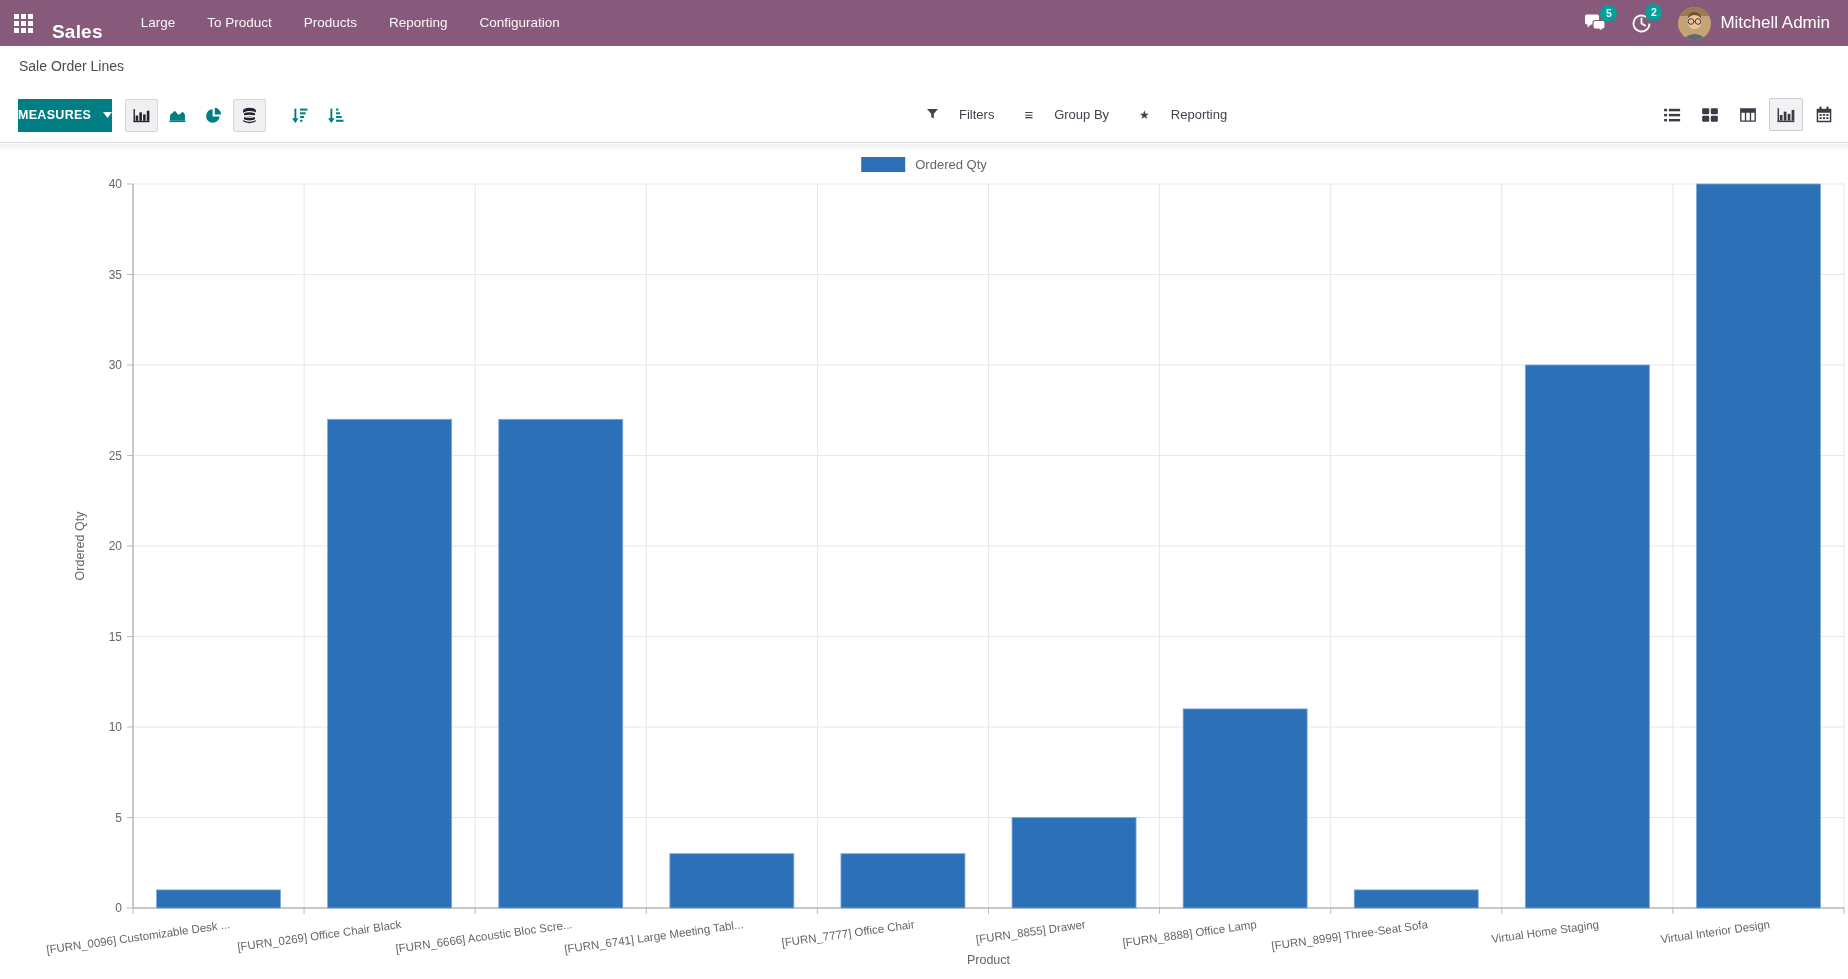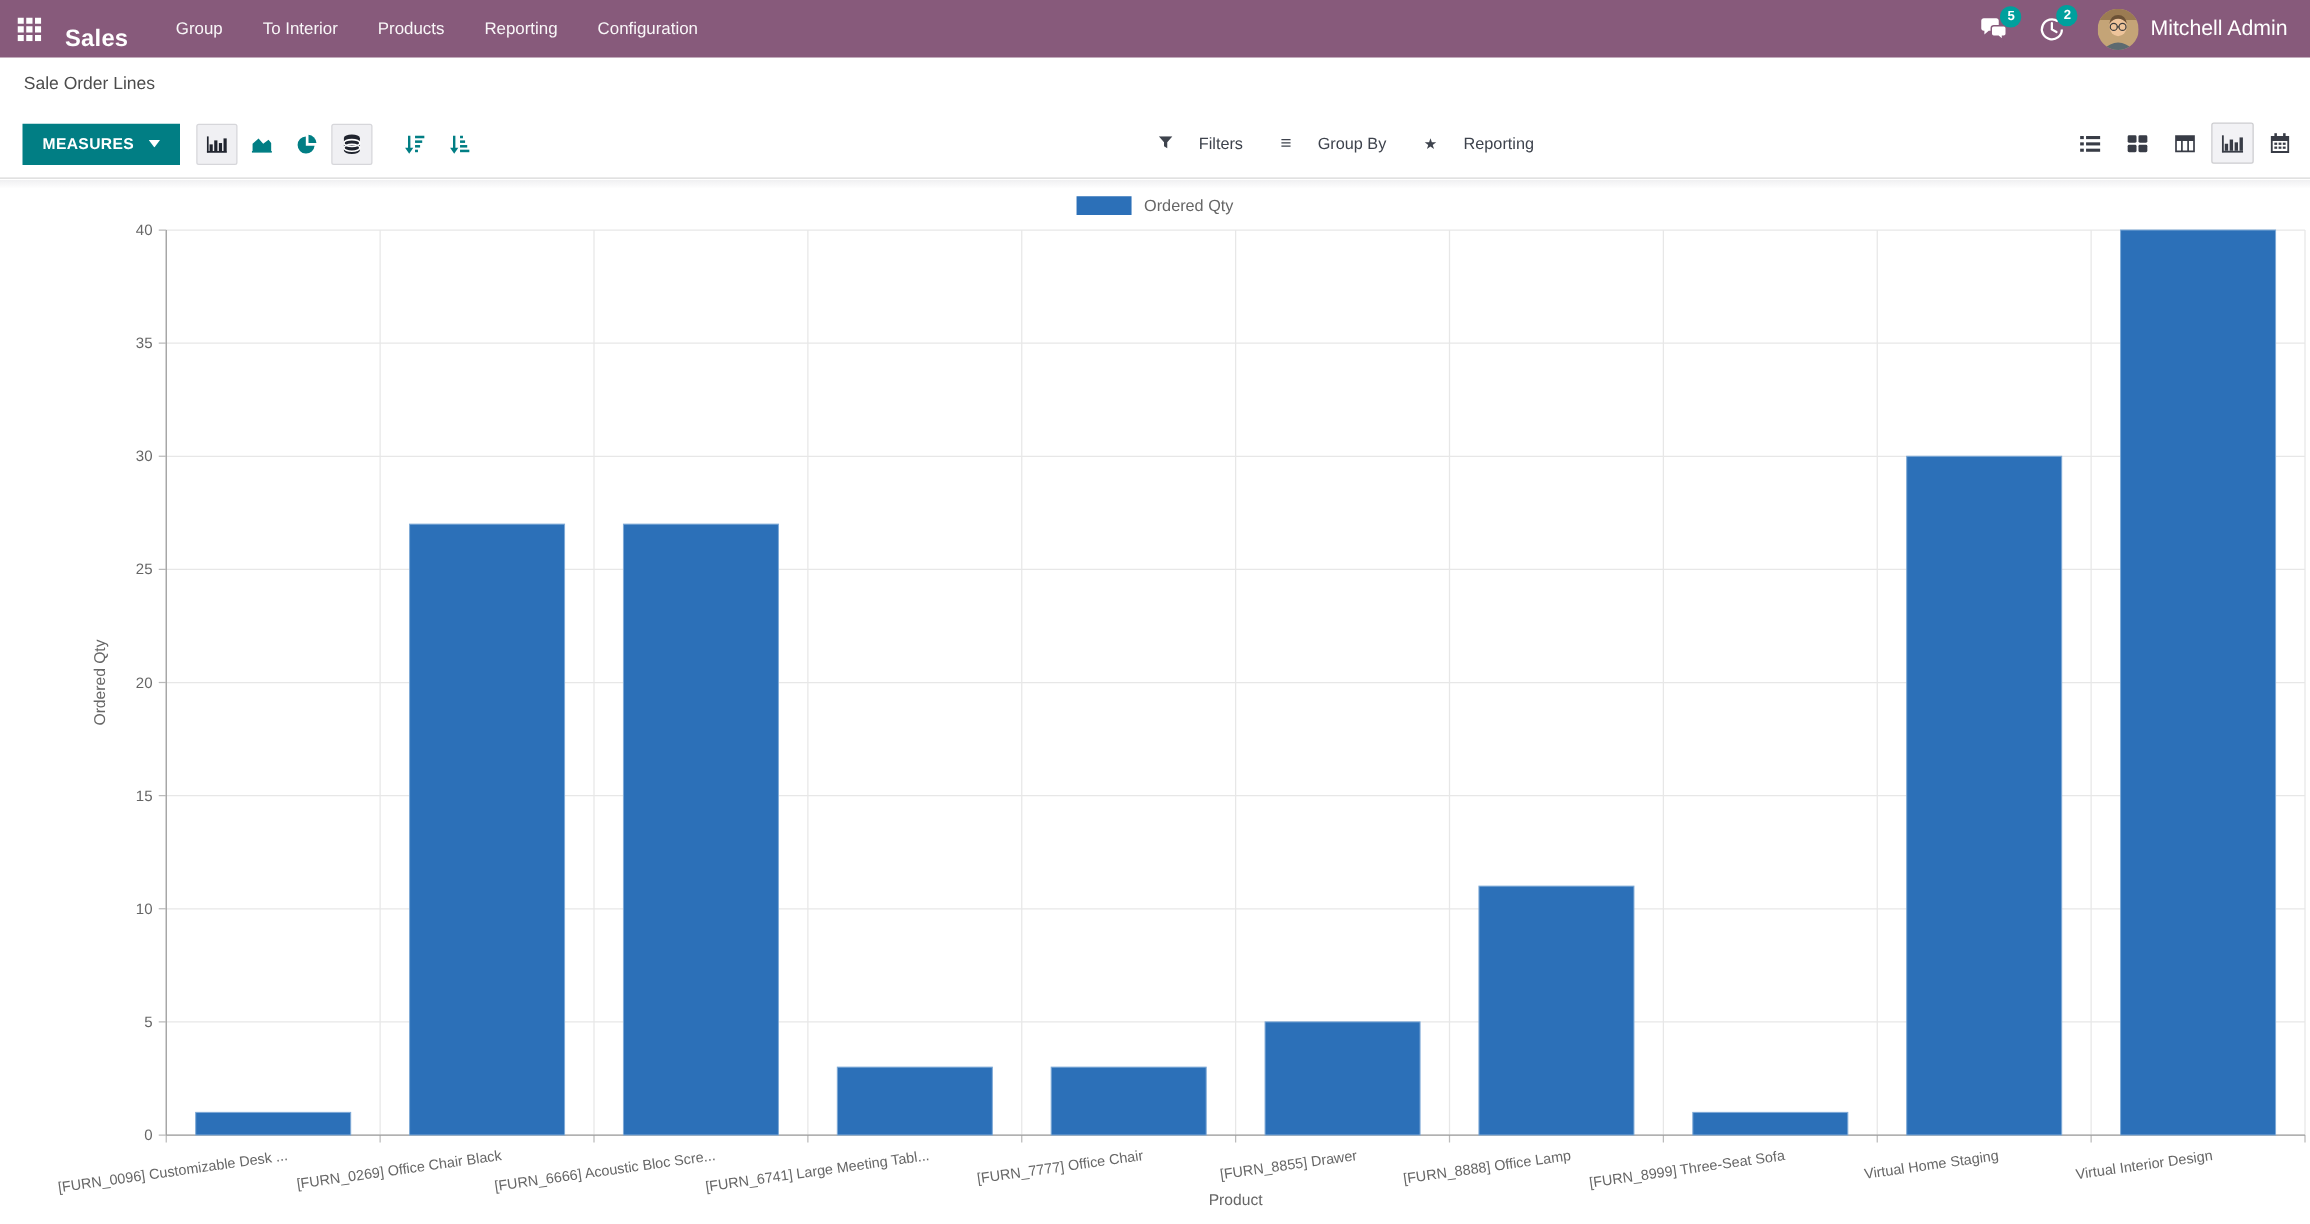--- a/index.html
+++ b/index.html
@@ -26,21 +26,21 @@
     border-bottom:1px solid #d8d8d8;}
   .page-title{ position:absolute; left:19px; top:12px; font-size:14px; color:#4c4c4c; font-weight:normal;}
   .search-area{ position:absolute; left:925px; right:11px; top:2px; height:40px;
     border-bottom:2px solid var(--accent-teal,#017e84);}
   .search-input{ width:calc(100% - 36px); height:100%; border:none; outline:none;
     font-size:13px; color:#555; font-family:inherit; padding-left:2px;}
   .search-input::placeholder{ color:#a0a0a0;}
   .search-icon{ position:absolute; right:6px; top:10px; cursor:pointer;}
   .toolbar-left{ position:absolute; left:18px; top:52px; height:34px; display:flex; align-items:center;}
   .btn-measures{ background:var(--accent-teal,#017e84); color:#fff; border:none; height:33px;
-    padding:0 16px; font-size:12.5px; font-weight:bold; letter-spacing:.3px; font-family:inherit;
+    padding:0 0; font-size:12.5px; font-weight:bold; letter-spacing:.3px; font-family:inherit;
     display:flex; align-items:center; gap:12px; cursor:pointer; border-radius:0;}
   .icon-group{ display:flex; margin-left:13px;}
   .icon-btn{ width:33px; height:33px; display:flex; align-items:center; justify-content:center;
     color:var(--accent-teal,#017e84); background:transparent; border:1px solid transparent;
     cursor:pointer; margin-right:3px; border-radius:2px;}
   .icon-btn.active{ color:#20242e; background:#f0f0f3; border-color:#d6d6da;}
   .search-filters{ position:absolute; left:927px; top:52px; height:33px; display:flex;
     align-items:center; gap:30px; font-size:13px; color:#3e434d;}
   .sf-item{ display:flex; align-items:center; gap:21px; cursor:pointer;}
   .star-glyph{ font-size:12px; line-height:1; color:#3e434d;}
@@ -72,22 +72,22 @@
         <rect x="14" y="0" width="5" height="5"></rect>
       <rect x="0" y="7" width="5" height="5"></rect>
         <rect x="7" y="7" width="5" height="5"></rect>
         <rect x="14" y="7" width="5" height="5"></rect>
       <rect x="0" y="14" width="5" height="5"></rect>
         <rect x="7" y="14" width="5" height="5"></rect>
         <rect x="14" y="14" width="5" height="5"></rect>
     </svg>
   </div>
   <div class="brand">Sales</div>
-  <div class="nav-item">Group</div>
-  <div class="nav-item">To Interior</div>
+  <div class="nav-item">Large</div>
+  <div class="nav-item">To Product</div>
   <div class="nav-item">Products</div>
   <div class="nav-item">Reporting</div>
   <div class="nav-item">Configuration</div>
 
   <div class="nav-right">
     <div class="sys-icon">
       <svg width="23" height="19" viewBox="0 0 23 19">
         <path fill="#fff" d="M1 2.5C1 1.4 1.9.5 3 .5h10c1.1 0 2 .9 2 2v6c0 1.1-.9 2-2 2H7l-3.5 3v-3H3c-1.1 0-2-.9-2-2v-6z"></path>
         <path fill="#fff" stroke="#875A7B" stroke-width="1.2" d="M9 8.5c0-1.1.9-2 2-2h8c1.1 0 2 .9 2 2v4.5c0 1.1-.9 2-2 2h-1v2.8l-3.3-2.8H11c-1.1 0-2-.9-2-2V8.5z"></path>
       </svg>

